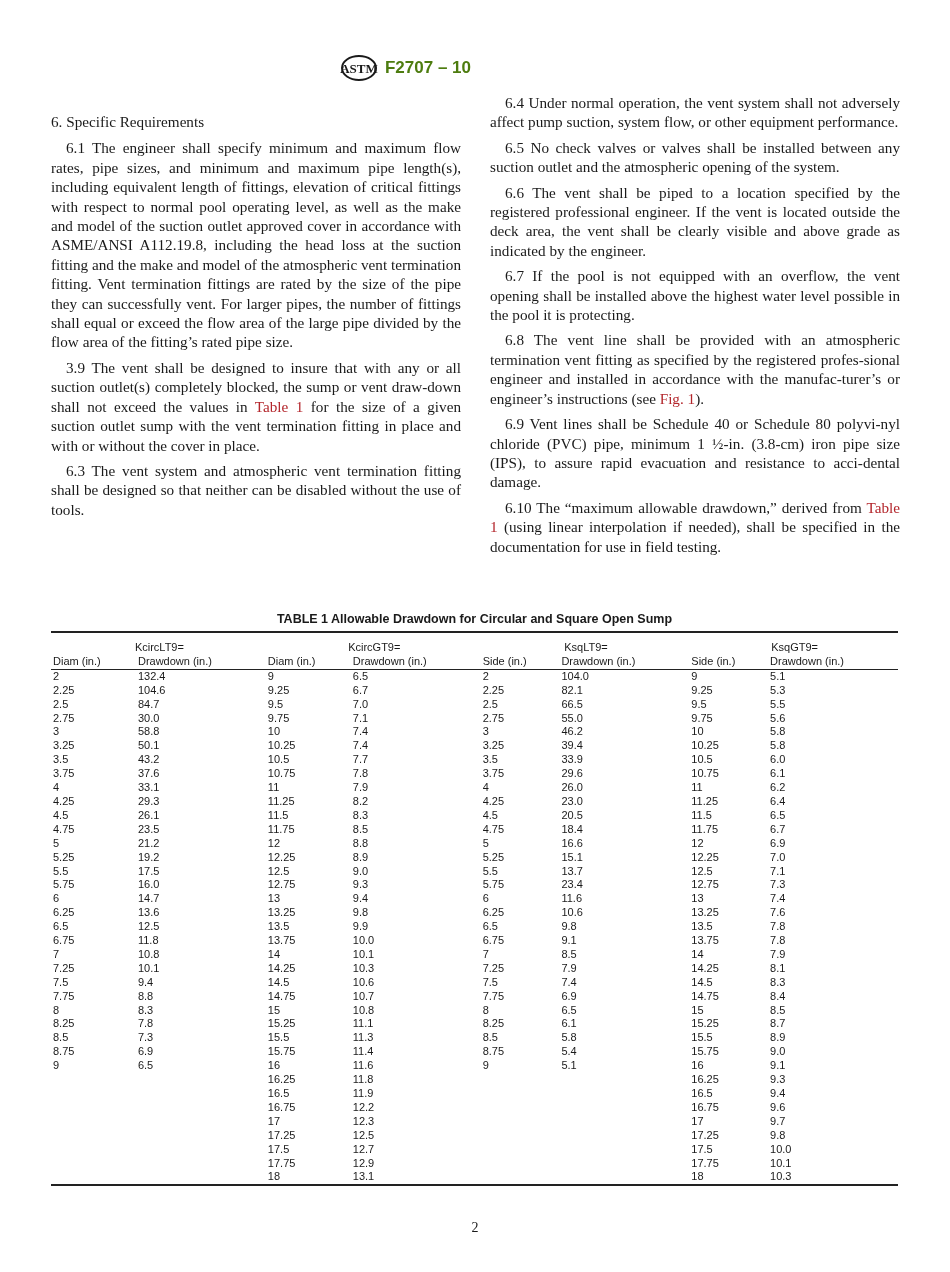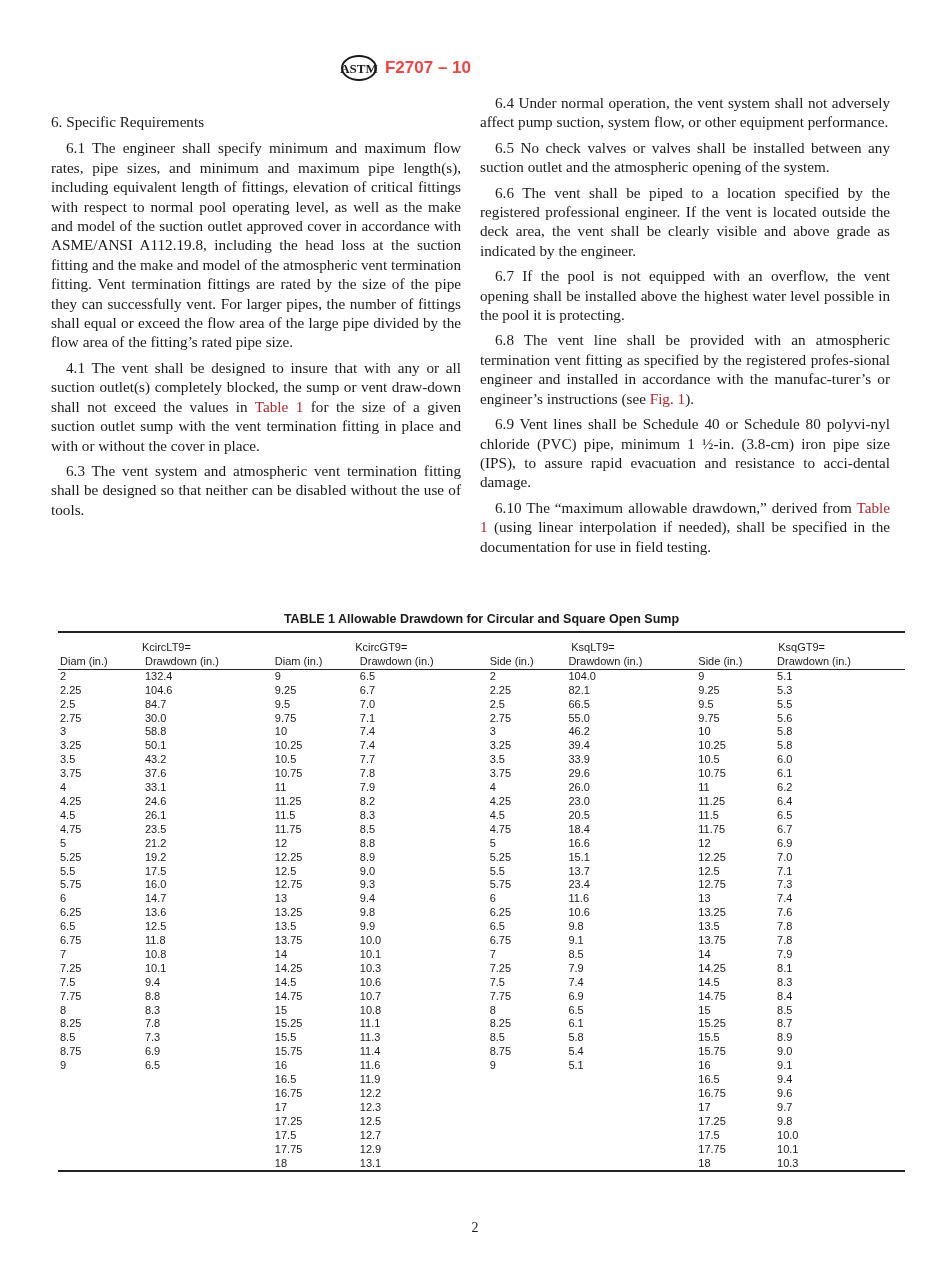--- a/index.html
+++ b/index.html
@@ -1,26 +1,26 @@
 <!DOCTYPE html>
 <html><head>
 <meta charset="utf-8">
 <style>
   html, body { margin: 0; padding: 0; background: #ffffff; }
   body { width: 950px; height: 1272px; position: relative; overflow: hidden; color: #1a1a1a; }
   .header { position: absolute; top: 54px; left: 0; width: 810px; display: flex; justify-content: center; align-items: center; gap: 6px; }
   .logo { width: 40px; height: 28px; display: inline-block; }
-  .doc-id { font-family: "Liberation Sans", sans-serif; font-weight: bold; font-size: 17px; color: #ef4444; }
+  .doc-id { font-family: "Liberation Sans", sans-serif; font-weight: bold; font-size: 17px; color: #4d7c0f; }
   .col { position: absolute; top: 93px; width: 410px; font-family: "Liberation Serif", serif; font-size: 15.2px; line-height: 19.4px; text-align: justify; }
   .col.left { left: 51px; }
-  .col.right { left: 480px; }
+  .col.right { left: 490px; }
   .col p { margin: 0 0 6px 0; text-indent: 15px; hyphens: manual; }
   .col p.sect { text-indent: 0; font-weight: normal; margin: 19px 0 7px 0; }
   .link { color: #b3252b; }
-  .table-wrap { position: absolute; top: 612px; left: 58px; width: 847px; font-family: "Liberation Sans", sans-serif; font-size: 11px; }
+  .table-wrap { position: absolute; top: 612px; left: 51px; width: 847px; font-family: "Liberation Sans", sans-serif; font-size: 11px; }
   .table-title { text-align: center; font-weight: bold; font-size: 12.5px; margin-bottom: 5px; }
   table { width: 100%; border-collapse: collapse; border-top: 2px solid #222; border-bottom: 2px solid #222; }
   th, td { text-align: left; padding: 0 0 0 2px; font-weight: normal; height: 13.9px; line-height: 13.9px; white-space: nowrap; }
   thead tr.grp th { text-align: center; padding-top: 8px; }
   thead tr.cols th { border-bottom: 1px solid #222; }
   .page-num { position: absolute; top: 1220px; left: 0; width: 950px; text-align: center; font-family: "Liberation Serif", serif; font-size: 14px; }
 </style>
 </head>
 <body>
 
@@ -30,21 +30,21 @@
       <ellipse cx="20" cy="14" rx="17" ry="12" fill="none" stroke="#1a1a1a" stroke-width="2"></ellipse>
       <text x="20" y="19" text-anchor="middle" font-family="Liberation Serif, serif" font-size="13" font-weight="bold" fill="#1a1a1a">ASTM</text>
     </svg>
   </span>
   <span class="doc-id">F2707 – 10</span>
 </div>
 
 <div class="col left">
   <p class="sect">6.  Specific Requirements</p>
   <p>6.1  The engineer shall specify minimum and maximum flow rates, pipe sizes, and minimum and maximum pipe length(s), including equivalent length of fittings, elevation of critical fittings with respect to normal pool operating level, as well as the make and model of the suction outlet approved cover in accordance with ASME/ANSI A112.19.8, including the head loss at the suction fitting and the make and model of the atmospheric vent termination fitting. Vent termination fittings are rated by the size of the pipe they can successfully vent. For larger pipes, the number of fittings shall equal or exceed the flow area of the large pipe divided by the flow area of the fitting’s rated pipe size.</p>
-  <p><span>4.1  The vent shall be designed to insure that with any or all suction outlet(s) completely blocked, the sump or vent draw-down shall not exceed the values in </span><span class="link">Table 1</span><span> for the size of a given suction outlet sump with the vent termination fitting in place and with or without the cover in place.</span></p>
+  <p><span>3.9  The vent shall be designed to insure that with any or all suction outlet(s) completely blocked, the sump or vent draw-down shall not exceed the values in </span><span class="link">Table 1</span><span> for the size of a given suction outlet sump with the vent termination fitting in place and with or without the cover in place.</span></p>
   <p>6.3  The vent system and atmospheric vent termination fitting shall be designed so that neither can be disabled without the use of tools.</p>
 </div>
 
 <div class="col right">
   <p>6.4  Under normal operation, the vent system shall not adversely affect pump suction, system flow, or other equipment performance.</p>
   <p>6.5  No check valves or valves shall be installed between any suction outlet and the atmospheric opening of the system.</p>
   <p>6.6  The vent shall be piped to a location specified by the registered professional engineer. If the vent is located outside the deck area, the vent shall be clearly visible and above grade as indicated by the engineer.</p>
   <p>6.7  If the pool is not equipped with an overflow, the vent opening shall be installed above the highest water level possible in the pool it is protecting.</p>
   <p><span>6.8  The vent line shall be provided with an atmospheric termination vent fitting as specified by the registered profes-sional engineer and installed in accordance with the manufac-turer’s or engineer’s instructions (see </span><span class="link">Fig. 1</span><span>).</span></p>
   <p>6.9  Vent lines shall be Schedule 40 or Schedule 80 polyvi-nyl chloride (PVC) pipe, minimum 1 ½-in. (3.8-cm) iron pipe size (IPS), to assure rapid evacuation and resistance to acci-dental damage.</p>
@@ -158,21 +158,21 @@
           <td>33.1</td>
           <td>11</td>
           <td>7.9</td>
           <td>4</td>
           <td>26.0</td>
           <td>11</td>
           <td>6.2</td>
         </tr>
         <tr>
           <td>4.25</td>
-          <td>24.6</td>
+          <td>29.3</td>
           <td>11.25</td>
           <td>8.2</td>
           <td>4.25</td>
           <td>23.0</td>
           <td>11.25</td>
           <td>6.4</td>
         </tr>
         <tr>
           <td>4.5</td>
           <td>26.1</td>
@@ -359,20 +359,30 @@
           <td>16</td>
           <td>11.6</td>
           <td>9</td>
           <td>5.1</td>
           <td>16</td>
           <td>9.1</td>
         </tr>
         <tr>
           <td></td>
           <td></td>
+          <td>16.25</td>
+          <td>11.8</td>
+          <td></td>
+          <td></td>
+          <td>16.25</td>
+          <td>9.3</td>
+        </tr>
+        <tr>
+          <td></td>
+          <td></td>
           <td>16.5</td>
           <td>11.9</td>
           <td></td>
           <td></td>
           <td>16.5</td>
           <td>9.4</td>
         </tr>
         <tr>
           <td></td>
           <td></td>

